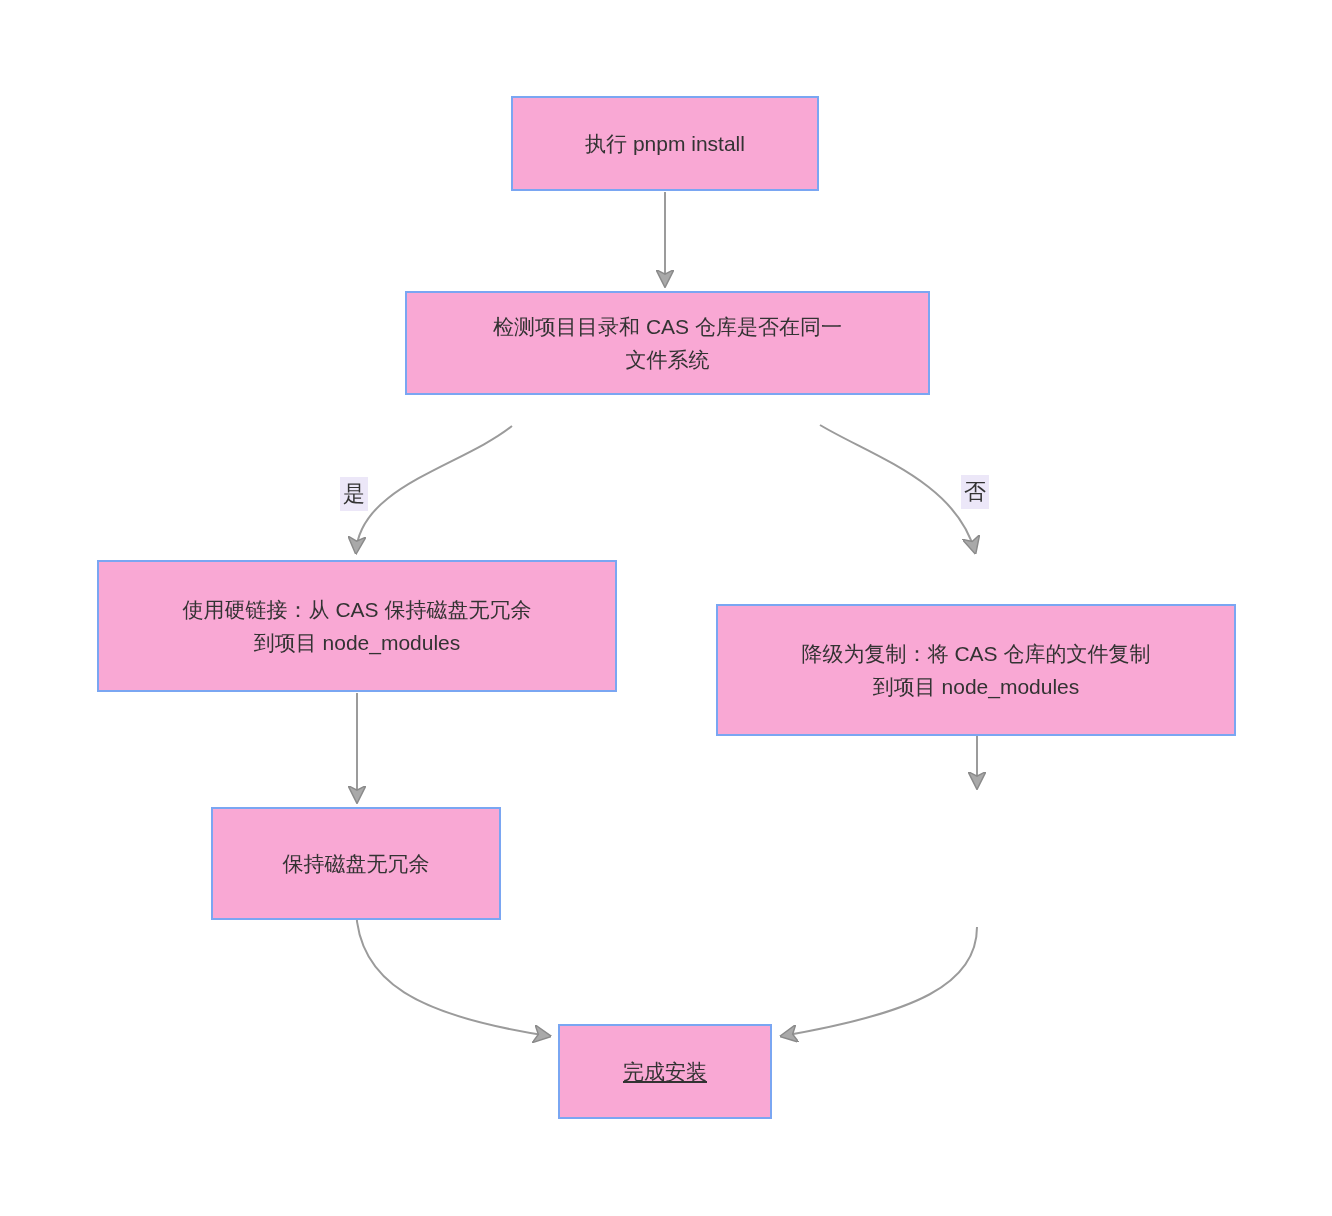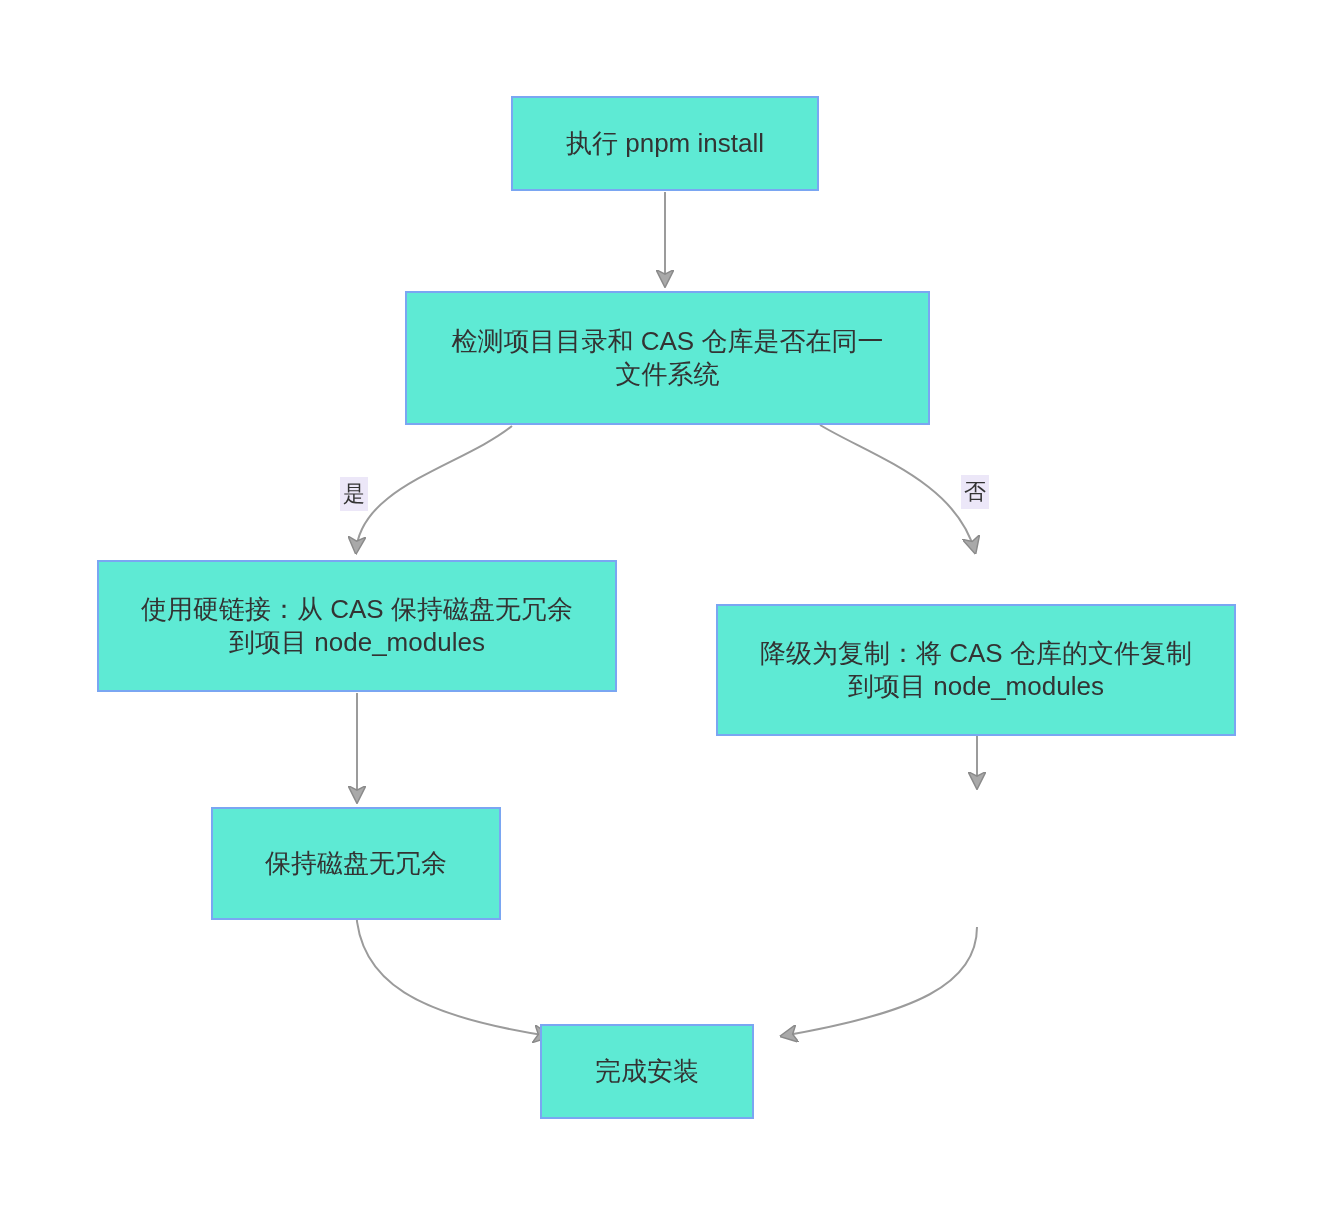--- a/index.html
+++ b/index.html
@@ -18,50 +18,50 @@
     pointer-events: none;
   }
   .edge-path {
     fill: none;
     stroke: #9b9b9b;
     stroke-width: 2px;
   }
   .node {
     position: absolute;
     box-sizing: border-box;
-    background: #5eead4;
+    background: #f9a8d4;
     border: 2px solid #7aa6f2;
     display: flex;
     align-items: center;
     justify-content: center;
     text-align: center;
     color: #333333;
-    font-size: 26px;
+    font-size: 21px;
     line-height: 33px;
     white-space: pre-line;
     padding: 4px 14px;
   }
   .edge-label {
     position: absolute;
     transform: translate(-50%, -50%);
     background: #ece7f8;
     color: #333333;
     font-size: 22px;
     line-height: 24px;
     padding: 5px 3px;
     text-align: center;
   }
   
   #n-start    { left: 511px; top: 96px;   width: 308px; height: 95px;  }
-  #n-check    { left: 405px; top: 291px;  width: 525px; height: 134px; }
+  #n-check    { left: 405px; top: 291px;  width: 525px; height: 104px; }
   #n-hardlink { left: 97px;  top: 560px;  width: 520px; height: 132px; }
   #n-copy     { left: 716px; top: 560px;  width: 520px; height: 132px; margin-top: 44px; }
   #n-nodup    { left: 211px; top: 807px;  width: 290px; height: 113px; }
   #n-onecopy  { left: 716px; top: 793px;  width: 520px; height: 133px; }
-  #n-done     { left: 540px; top: 1024px; width: 214px; height: 95px;  }
+  #n-done     { left: 558px; top: 1024px; width: 214px; height: 95px; text-decoration: underline;  }
   #lbl-yes    { left: 354px; top: 494px; }
   #lbl-no     { left: 975px; top: 492px; }
 </style>
 </head>
 <body>
 
 <div class="canvas">
 
   <svg class="edges" viewBox="0 0 1332 1216" xmlns="http://www.w3.org/2000/svg">
     <defs>

